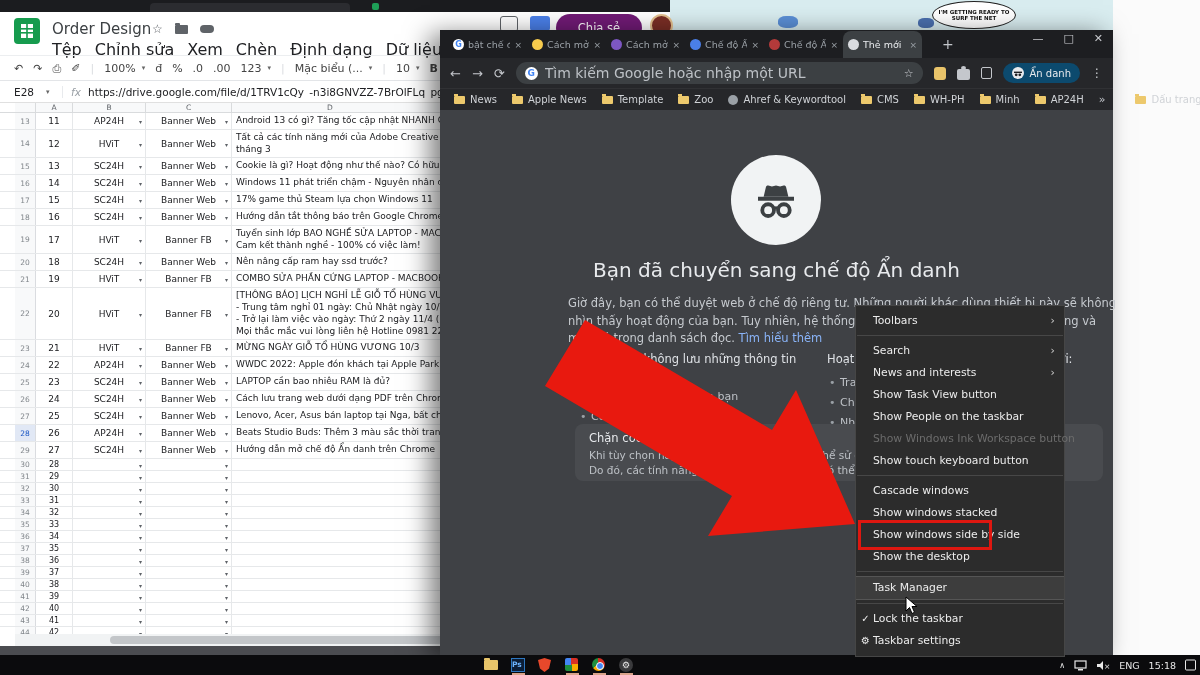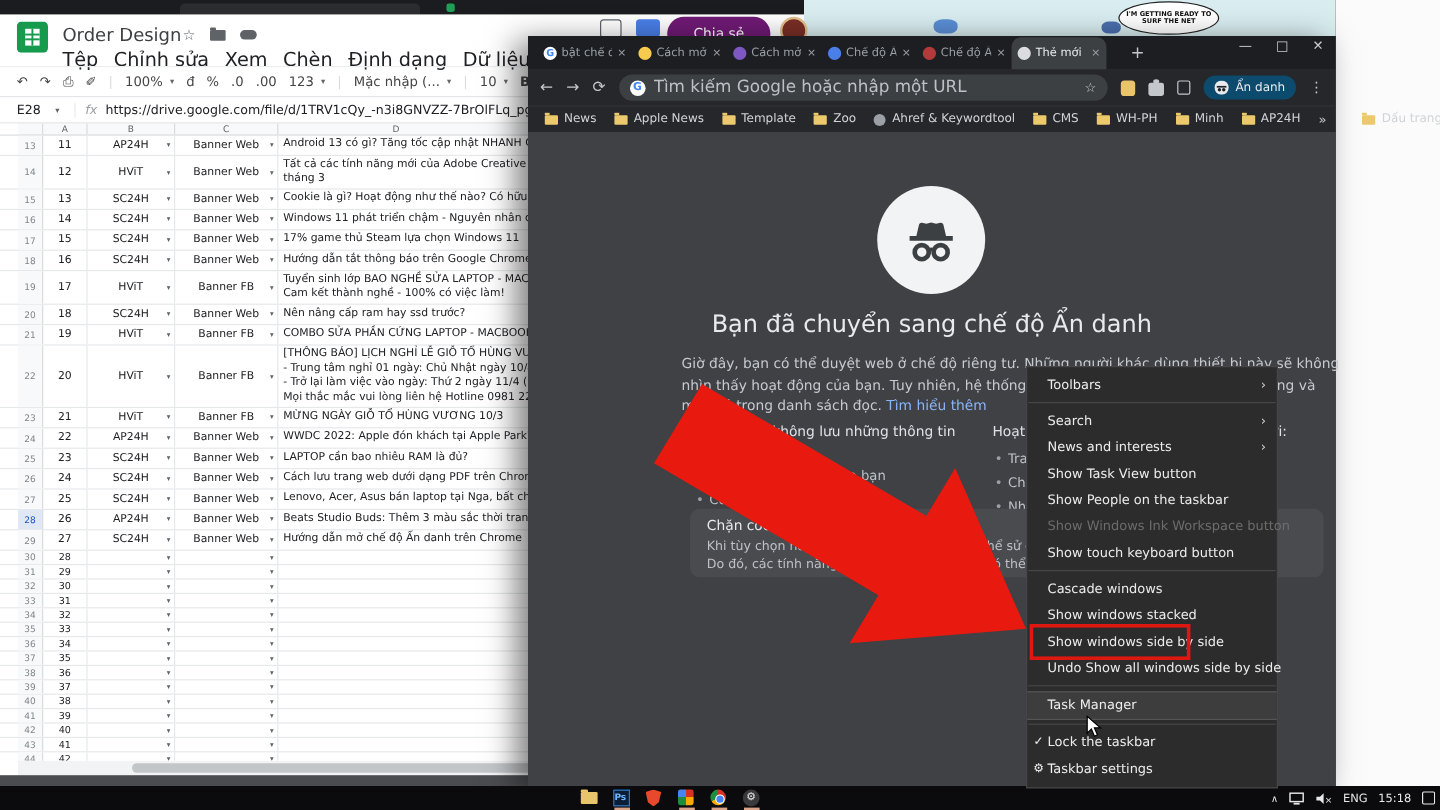--- a/index.html
+++ b/index.html
@@ -209,21 +209,21 @@
       <span class="tsep">|</span>
       <span>100%</span>
       <span class="car">▾</span>
       <span>đ</span>
       <span>%</span>
       <span>.0</span>
       <span>.00</span>
       <span>123</span>
       <span class="car">▾</span>
       <span class="tsep">|</span>
-      <span>Mặc nhập (...</span>
+      <span>Mặc biểu (...</span>
       <span class="car">▾</span>
       <span class="tsep">|</span>
       <span>10</span>
       <span class="car">▾</span>
       <span class="bld">B</span>
       <span class="itl">I</span>
     </div>
 
     <div id="sh-fxbar">
       <span id="sh-namebox">E28</span>
@@ -779,26 +779,26 @@
         <span class="mi-label">Show windows stacked</span>
         <span class="mi-arrow"></span>
       </div>
 
       <div class="cm-item boxed">
         <span class="mi-pre"></span>
         <span class="mi-label">Show windows side by side</span>
         <span class="mi-arrow"></span>
       </div>
 
-
-      <div class="cm-item">
-        <span class="mi-pre"></span>
-        <span class="mi-label">Undo Show all windows side by side</span>
-        <span class="mi-arrow"></span>
-      </div>
+      <div class="cm-item">
+        <span class="mi-pre"></span>
+        <span class="mi-label">Show the desktop</span>
+        <span class="mi-arrow"></span>
+      </div>
+
 
       <div class="cm-item sep">
         <span class="mi-pre"></span>
         <span class="mi-label"></span>
         <span class="mi-arrow"></span>
       </div>
 
       <div class="cm-item hover">
         <span class="mi-pre"></span>
         <span class="mi-label">Task Manager</span>

